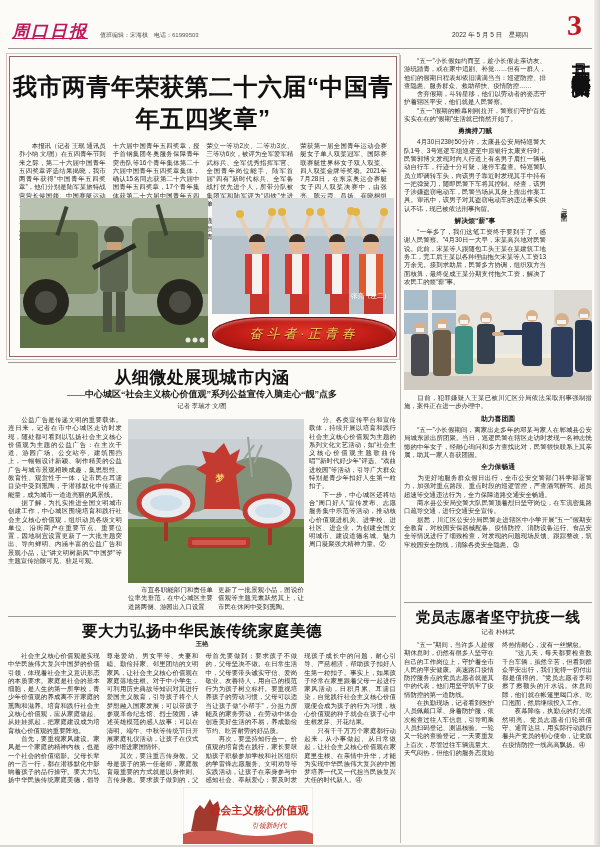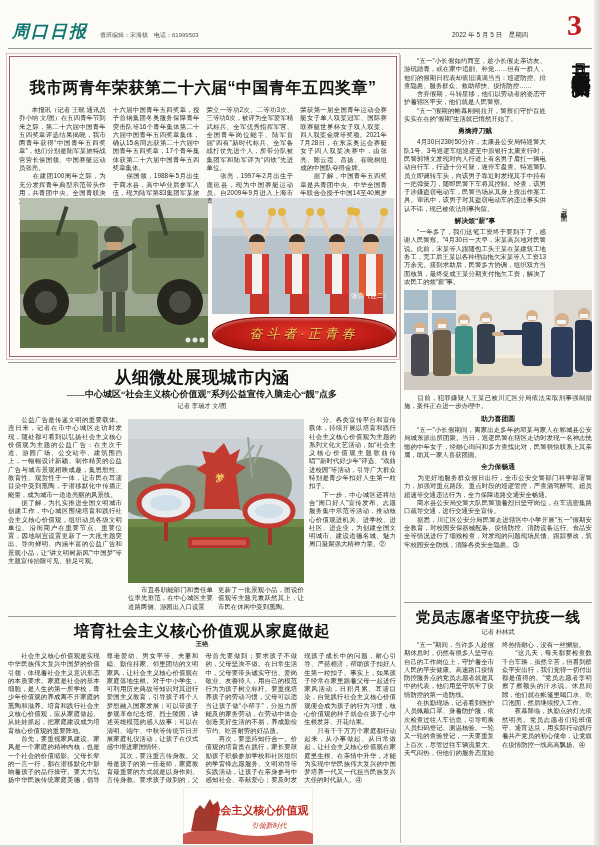--- a/index.html
+++ b/index.html
@@ -8,21 +8,21 @@
   .abs{position:absolute;}
   .rule{background:#9a9a9a;}
   .body-text{font-size:6.4px;line-height:8.3px;text-align:justify;color:#2b2b2b;
              white-space:pre-line;overflow:hidden;}
   .cols4{column-count:4;column-gap:7px;}
   .cols2{column-count:2;column-gap:8px;}
   .headline{font-weight:bold;color:#111;text-align:center;letter-spacing:0.5px;}
   .subhead{font-size:6.8px;font-weight:bold;text-align:center;margin:3px 0 2px;}
   .byline{font-size:6.3px;text-align:center;color:#333;}
   .masthead{font-family:"Liberation Serif",serif;font-style:italic;font-weight:800;
-            color:#0f766e;font-size:17px;letter-spacing:2px;}
+            color:#be185d;font-size:17px;letter-spacing:2px;text-decoration:underline;}
   .section-title{font-family:"Liberation Serif",serif;font-size:18px;letter-spacing:9px;
                  font-weight:600;color:#111;padding:0 12px;}
   .vbar{width:1.5px;height:30px;background:#222;}
   .pagenum{font-size:30px;font-weight:800;color:#c01920;font-family:"Liberation Serif",serif;}
   .vtitle{writing-mode:vertical-rl;font-weight:bold;color:#111;}
   .banner-red{background:radial-gradient(ellipse at 50% 45%,#e2372c 0%,#c01c16 55%,#8e0f0c 100%);
               border:1px solid #7c0d0b;border-radius:48% 48% 48% 48% / 85% 85% 85% 85%;
               display:flex;align-items:center;justify-content:center;
               box-shadow:inset 0 2px 3px rgba(255,255,255,.35);}
   .banner-red span{font-family:"Liberation Serif",serif;font-style:italic;font-weight:normal;
@@ -37,21 +37,21 @@
 
   <div class="abs masthead" style="left:12px;top:20px;">周口日报</div>
   <div class="abs" style="left:100px;top:31px;font-size:6px;color:#555;">值班编辑：宋海棋　电话：61999503</div>
   <div class="abs" style="left:452px;top:31px;font-size:6.5px;color:#333;">2022 年 5 月 5 日　星期四</div>
   <div class="abs pagenum" style="left:567px;top:8px;">3</div>
   <div class="abs rule" style="left:8px;top:48px;width:584px;height:1px;"></div>
 
   <div class="abs" style="left:400px;top:55px;width:1px;height:788px;background:#bfbcb8;"></div>
 
   <div class="abs topbox" style="left:9px;top:56px;width:386px;height:299px;">
-    <div class="headline" style="margin-top:21px;font-size:16px;">我市两青年荣获第二十六届“中国青年五四奖章”</div>
+    <div class="headline" style="margin-top:14px;font-size:24px;">我市两青年荣获第二十六届“中国青年五四奖章”</div>
     <div class="body-text cols4" style="margin:7px 9px 0;height:103px;">　　本报讯（记者 王珉 通讯员 乔小纳 文/图）在五四青年节到来之际，第二十六届中国青年五四奖章评选结果揭晓，我市两青年获得“中国青年五四奖章”，他们分别是陆军某旅特战营营长侯国领、中国赛艇运动员张亮。
 　　在建团100周年之际，为充分发挥青年典型示范带头作用，共青团中央、全国青联决定，授予马瑞等40名同志第二十六届中国青年五四奖章，授予首钢集团冬奥服务保障青年突击队等16个青年集体第二十六届中国青年五四奖章集体，确认15名同志获第二十六届中国青年五四奖章，17个青年集体获第二十六届中国青年五四奖章集体。
 　　侯国领，1988年5月出生于商水县，高中毕业后参军入伍，现为陆军第83集团军某旅特战营营长。入伍18年，先后荣立一等功2次、二等功3次、三等功6次，被评为全军爱军精武标兵、全军优秀指挥军官、全国青年岗位能手、陆军首届“四有”新时代标兵、全军备战打仗先进个人，所带分队被集团军和陆军评为“四铁”先进单位。
 　　张亮，1997年2月出生于鹿邑县，现为中国赛艇运动员。自2009年9月进入上海市青浦区少体校以来，张亮先后荣获第一届全国青年运动会赛艇女子单人双桨冠军、国际赛联赛艇世界杯女子双人双桨、四人双桨金牌等奖项。2021年7月28日，在东京奥运会赛艇女子四人双桨决赛中，由张亮、陈云霞、吕扬、崔晓桐组成的中国队夺得金牌。
 　　据了解，中国青年五四奖章是共青团中央、中华全国青年联合会授予中国14至40周岁（年满14周岁，不满40周岁）优秀青年的最高荣誉。③</div>
 
     <svg class="abs photo" style="left:10px;top:141px;" width="188" height="150">
       <rect width="188" height="150" fill="#9aa58e"></rect>
       <rect y="0" width="188" height="28" fill="#b9c2b1"></rect>
       <rect y="118" width="188" height="32" fill="#5f7147"></rect>
@@ -175,21 +175,21 @@
     <ellipse cx="141" cy="92" rx="14" ry="7" fill="#cfe0ea"></ellipse>
   </svg>
 
   <div class="abs body-text" style="left:128px;top:586px;width:85px;height:27px;">　　市直各职能部门和责任单位率先垂范，在中心城区主要道路两侧、游园出入口设置</div>
   <div class="abs body-text" style="left:218px;top:586px;width:86px;height:27px;">更新了一批景观小品，图说价值观等主题元素跃然其上，让市民在休闲中受到熏陶。</div>
   <div class="abs body-text" style="left:309px;top:416px;width:87px;height:197px;">　　分、各类宣传平台和宣传载体，持续开展以培育和践行社会主义核心价值观为主题的系列文化文艺活动，如“社会主义核心价值观主题歌曲传唱”“新时代好少年”评选、“戏曲进校园”等活动，引导广大群众特别是青少年扣好人生第一粒扣子。
 　　下一步，中心城区还将结合“周口好人”宣传发布、志愿服务集中示范等活动，推动核心价值观进机关、进学校、进社区、进企业，为创建全国文明城市、建设道德名城、魅力周口凝聚强大精神力量。②</div>
 
   <div class="abs rule" style="left:8px;top:616px;width:388px;height:1px;"></div>
 
-  <div class="abs headline" style="left:8px;top:621px;width:388px;font-size:15.5px;">培育社会主义核心价值观从家庭做起</div>
+  <div class="abs headline" style="left:8px;top:621px;width:388px;font-size:15.5px;">要大力弘扬中华民族传统家庭美德</div>
   <div class="abs byline" style="left:8px;top:640px;width:388px;font-weight:bold;">王艳</div>
   <div class="abs body-text cols4" style="left:8px;top:652px;width:388px;height:191px;">　　社会主义核心价值观是实现中华民族伟大复兴中国梦的价值引领，体现着社会主义意识形态的本质要求。家庭是社会的基本细胞，是人生的第一所学校，青少年价值观的养成离不开家庭的熏陶和滋养。培育和践行社会主义核心价值观，应从家庭做起、从娃娃抓起，把家庭建设成为培育核心价值观的重要阵地。
 　　首先，要重视家风建设。家风是一个家庭的精神内核，也是一个社会的价值缩影。父母长辈的一言一行，都在潜移默化中影响着孩子的品行操守。要大力弘扬中华民族传统家庭美德，倡导尊老爱幼、男女平等、夫妻和睦、勤俭持家、邻里团结的文明家风，让社会主义核心价值观在家庭落地生根。对于中小学生，可利用历史典故等知识对其进行爱国主义教育，引导孩子将个人梦想融入国家发展；可以带孩子参观革命纪念馆、烈士陵园，讲述英雄模范的感人故事；可以在清明、端午、中秋等传统节日开展家庭礼仪活动，让孩子在仪式感中增进家国情怀。
 　　其次，要注重言传身教。父母是孩子的第一任老师，家庭教育最重要的方式就是以身作则、言传身教。要求孩子做到的，父母首先要做到；要求孩子不做的，父母坚决不做。在日常生活中，父母要带头诚实守信、爱岗敬业、友善待人，用自己的模范行为为孩子树立标杆。要重视培养孩子的劳动习惯，父母可以适当让孩子做“小帮手”，分担力所能及的家务劳动，在劳动中体会创造美好生活的不易，养成勤俭节约、吃苦耐劳的好品质。
 　　再次，要坚持知行合一。价值观的培育贵在践行，家长要鼓励孩子积极参加学校和社区组织的学雷锋志愿服务、文明劝导等实践活动，让孩子在亲身参与中感知社会、奉献爱心；要及时发现孩子成长中的问题，耐心引导、严慈相济，帮助孩子扣好人生第一粒扣子。事实上，如果孩子经常在家里跟着父母一起进行家风活动，日积月累、耳濡目染，自觉践行社会主义核心价值观便会成为孩子的行为习惯，核心价值观的种子就会在孩子心中生根发芽、开花结果。
 　　只有千千万万个家庭都行动起来，从小事做起、从日常做起，让社会主义核心价值观在家庭里生根、在亲情中升华，才能为实现中华民族伟大复兴的中国梦培养一代又一代担当民族复兴大任的时代新人。④</div>
 
   <svg class="abs photo" style="left:183px;top:787px;" width="130" height="57">
     <rect width="130" height="57" fill="#fdfdfb" stroke="#e4dcd6" stroke-width="1"></rect>
     <path d="M0,47 q22,-8 45,-2 q30,8 60,0 q15,-4 25,2 l0,10 -130,0 z" fill="#c0392b" opacity="0.85"></path>

